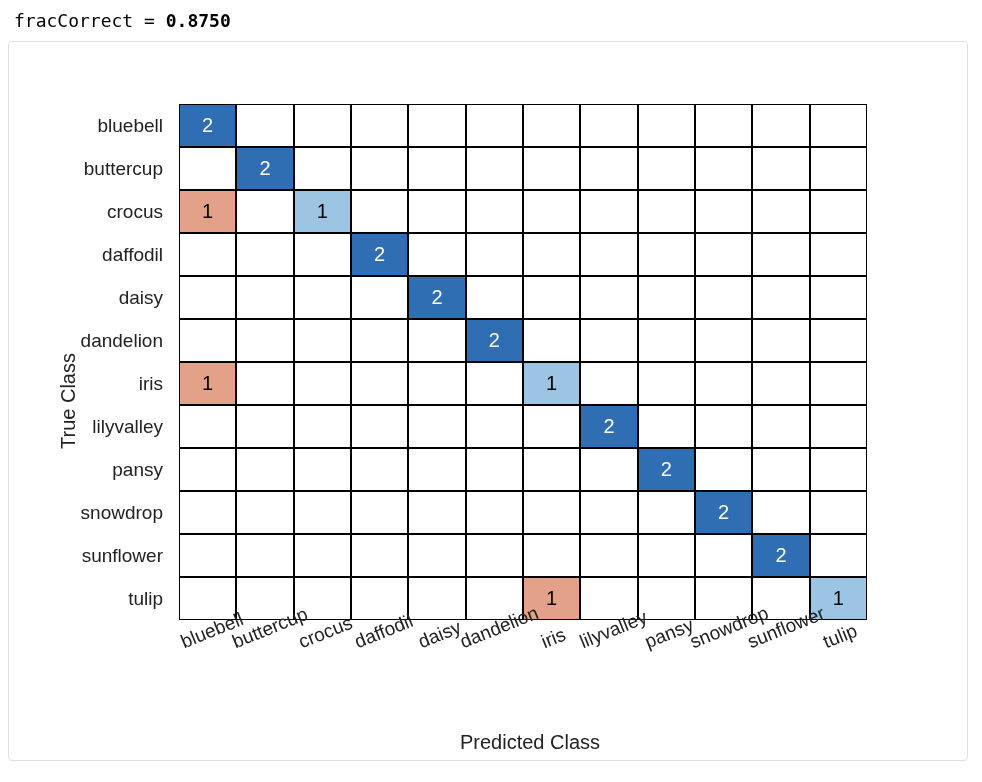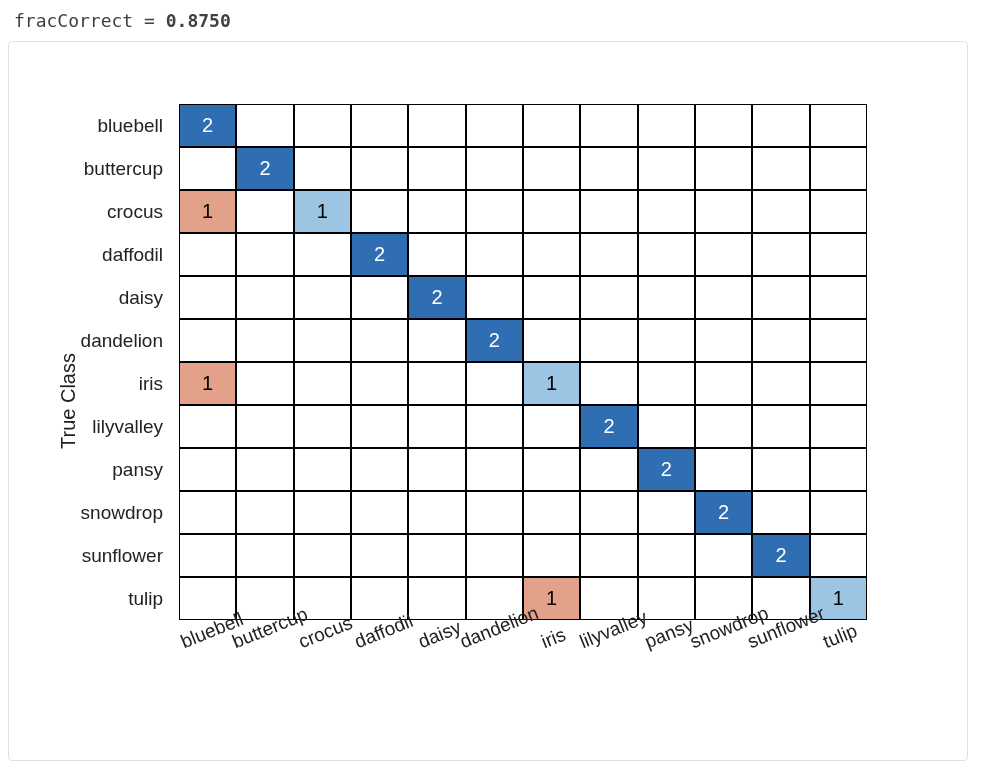--- a/index.html
+++ b/index.html
@@ -6,21 +6,21 @@
   body {
     margin: 0;
     padding: 8px;
     font-family: -apple-system, "Helvetica Neue", Arial, sans-serif;
     background: #fff;
     width: 982px;
   }
   .output-line {
     font-family: "Menlo", "Consolas", monospace;
     font-size: 18px;
-    color: #404040;
+    color: #000000;
     padding: 2px 6px 10px 6px;
   }
   .output-line .varname { font-weight: 400; }
   .output-line .eq { font-weight: 400; }
   .output-line .val { font-weight: 700; }
   .chart-box {
     border: 1px solid #e0e0e0;
     border-radius: 4px;
     padding: 18px 14px 14px 14px;
     width: 960px;
@@ -314,14 +314,15 @@
         <span>snowdrop</span>
       </div>
       <div class="xtick">
         <span>sunflower</span>
       </div>
       <div class="xtick">
         <span>tulip</span>
       </div>
     </div>
 
+  <div class="xlabel-axis">Predicted Class</div>
 
 </div>
 
 </body></html>

